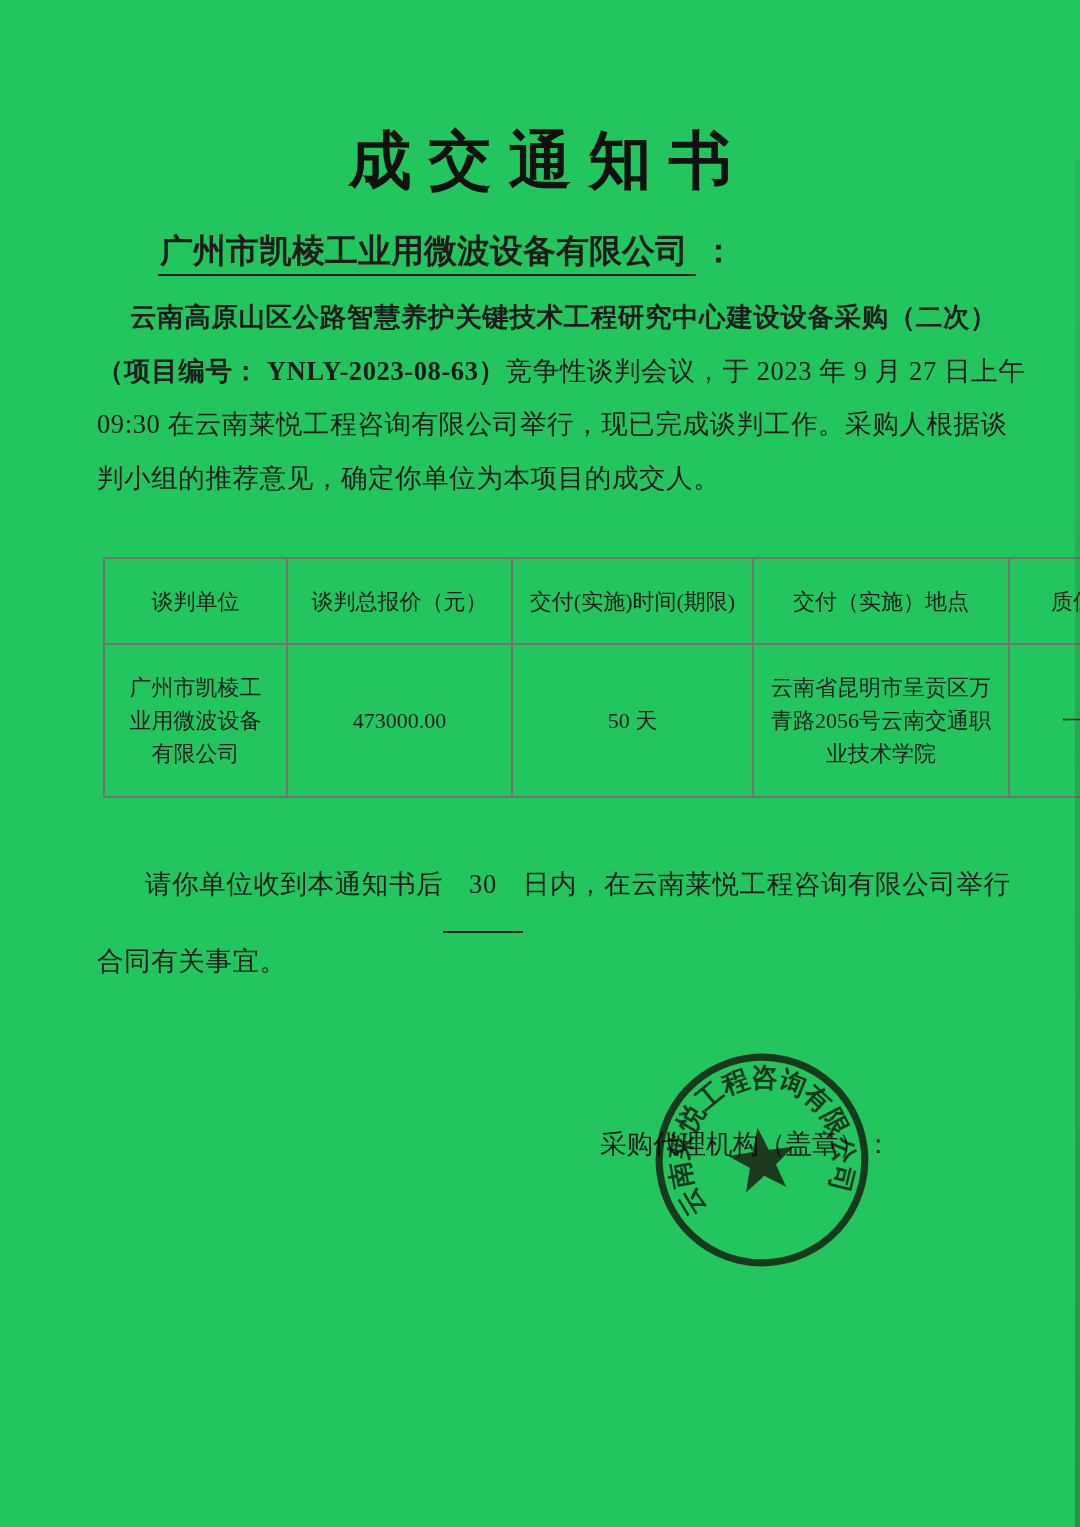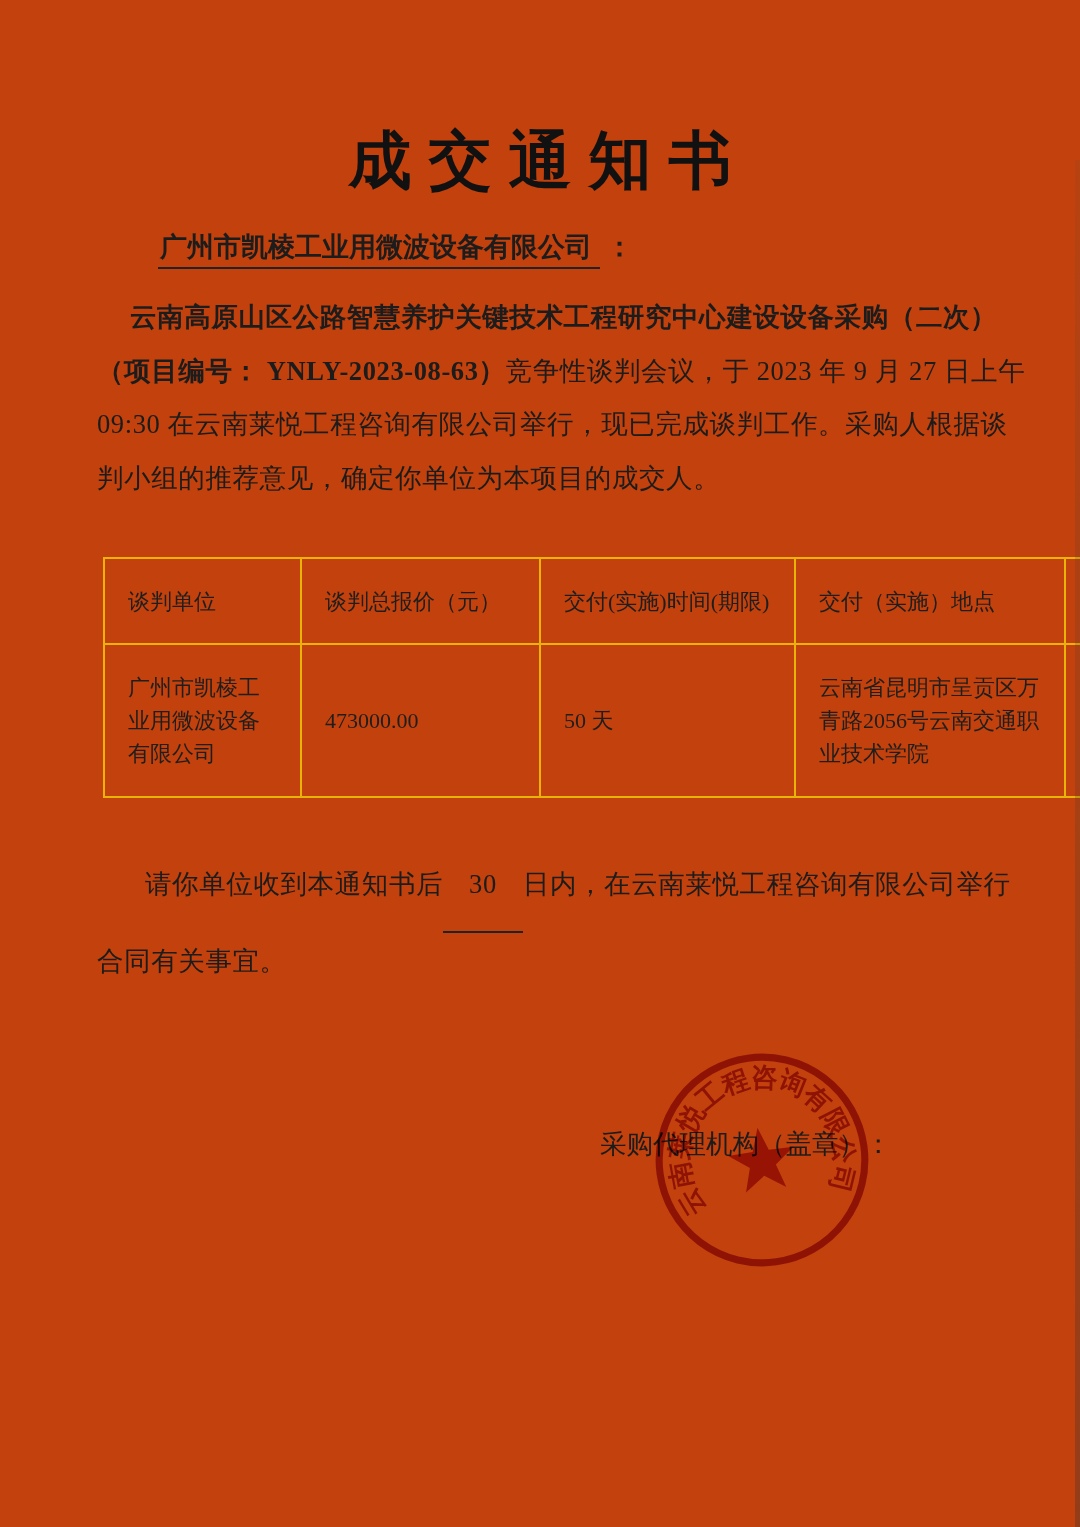--- a/index.html
+++ b/index.html
@@ -1,34 +1,34 @@
 <!DOCTYPE html>
 <html><head>
 <meta charset="utf-8">
 <style>
   html,body{margin:0;padding:0;background:#e8e8e8;}
   .page{
     position:relative;
     width:1080px;height:1527px;
     margin:0 auto;
-    background:#c2410c;
+    background:#22c55e;
     overflow:hidden;
     color:#1c1c1c;
     font-family:"Liberation Serif","DejaVu Serif",serif;
   }
   .doc-title{
     position:absolute;top:118px;left:0;right:0;
     text-align:center;
     font-size:63px;font-weight:bold;
     letter-spacing:17px;text-indent:17px;
     color:#111;
   }
   .addressee-line{
     position:absolute;top:229px;left:158px;
-    font-size:27px;font-weight:bold;white-space:nowrap;text-align:right;
+    font-size:33px;font-weight:bold;white-space:nowrap;text-align:right;
   }
   .addressee-underline{
     border-bottom:2px solid #222;
     padding:0 8px 5px 2px;
   }
   .addressee-colon{margin-left:6px;}
   .body-para{
     position:absolute;top:291px;left:97px;width:892px;
     font-size:26.5px;line-height:53.5px;
   }
@@ -36,23 +36,23 @@
   .body-line.first{padding-left:33px;font-weight:bold;}
   .bold-seg{font-weight:bold;}
   .main-table{
     position:absolute;top:557px;left:103px;
     border-collapse:collapse;
     table-layout:fixed;
     width:885px;
     font-size:22px;
   }
   .main-table td{
-    border:2px solid #eab308;
-    text-align:left;vertical-align:middle;
-    padding:4px 23px;
+    border:2px solid #737373;
+    text-align:center;vertical-align:middle;
+    padding:4px 16px;
     line-height:33px;
     color:#1e1e1e;
   }
   .main-table .hdr-row td{height:76px;}
   .main-table .data-row td{height:143px;}
   .col1{width:149px;} .col2{width:191px;margin-left:15px;} .col3{width:207px;} .col4{width:222px;} .col5{width:116px;}
   .closing-para{
     position:absolute;top:856px;left:97px;width:892px;
     font-size:26.5px;line-height:57px;letter-spacing:0.6px;
   }

